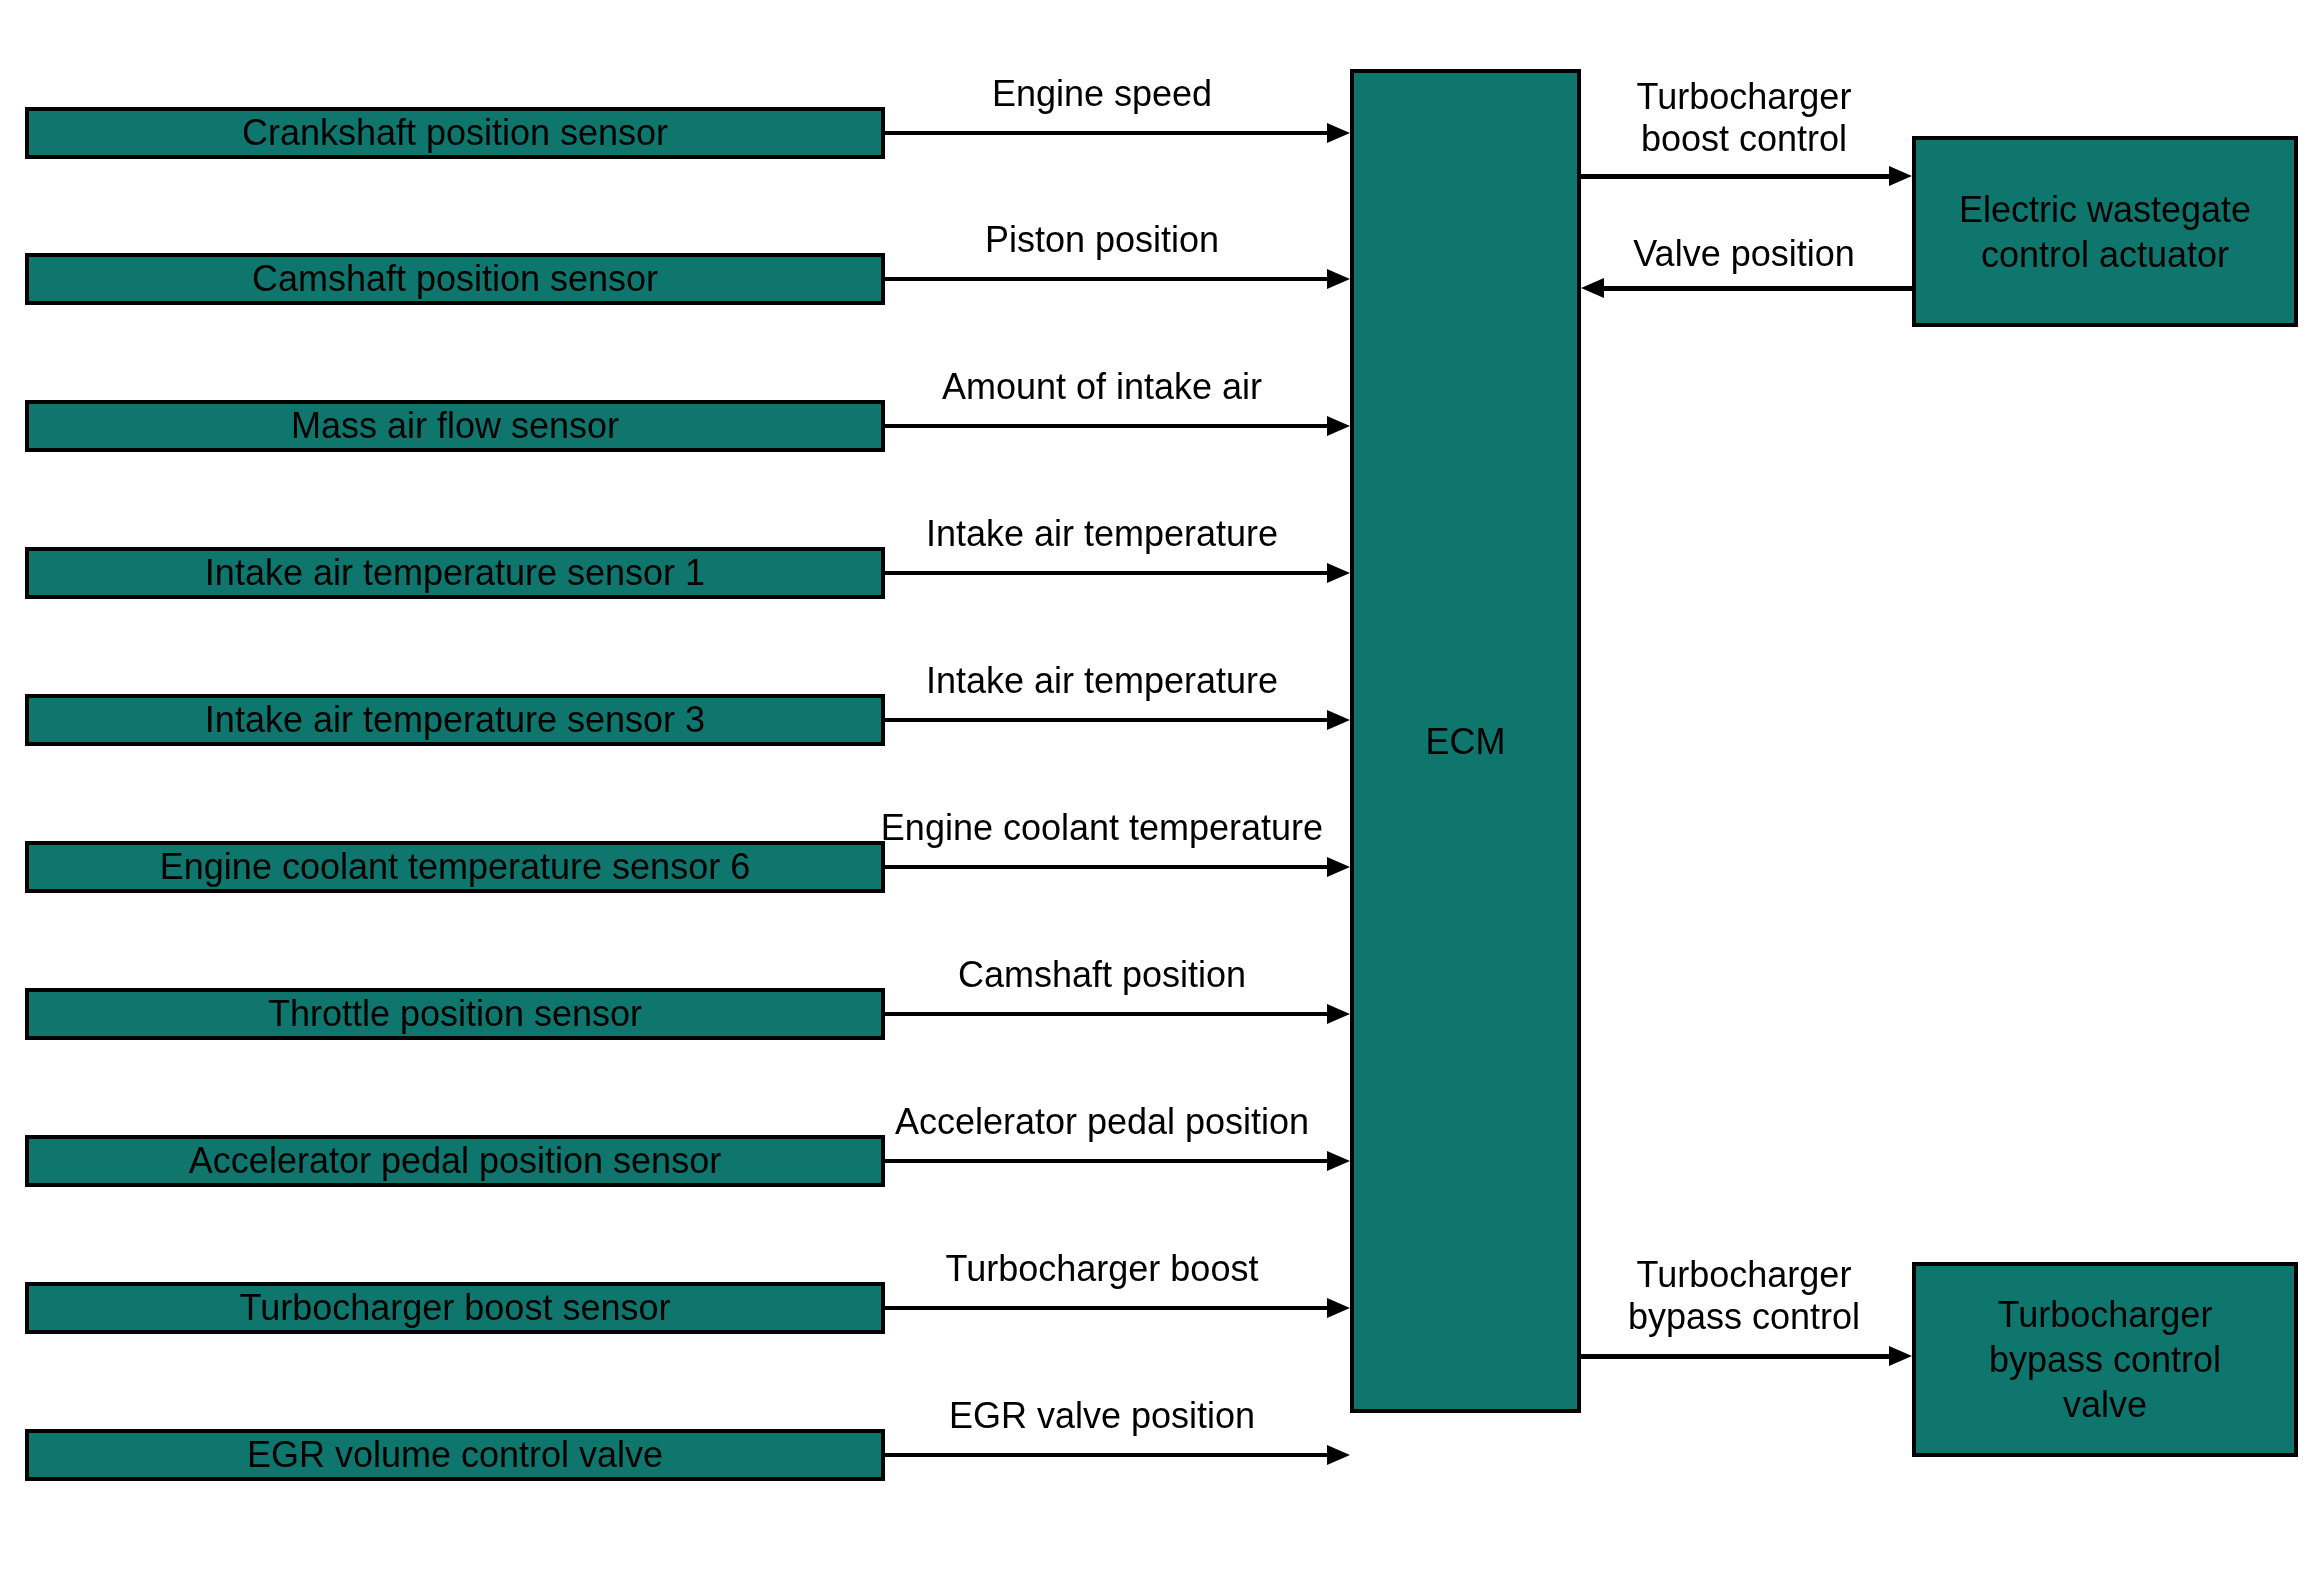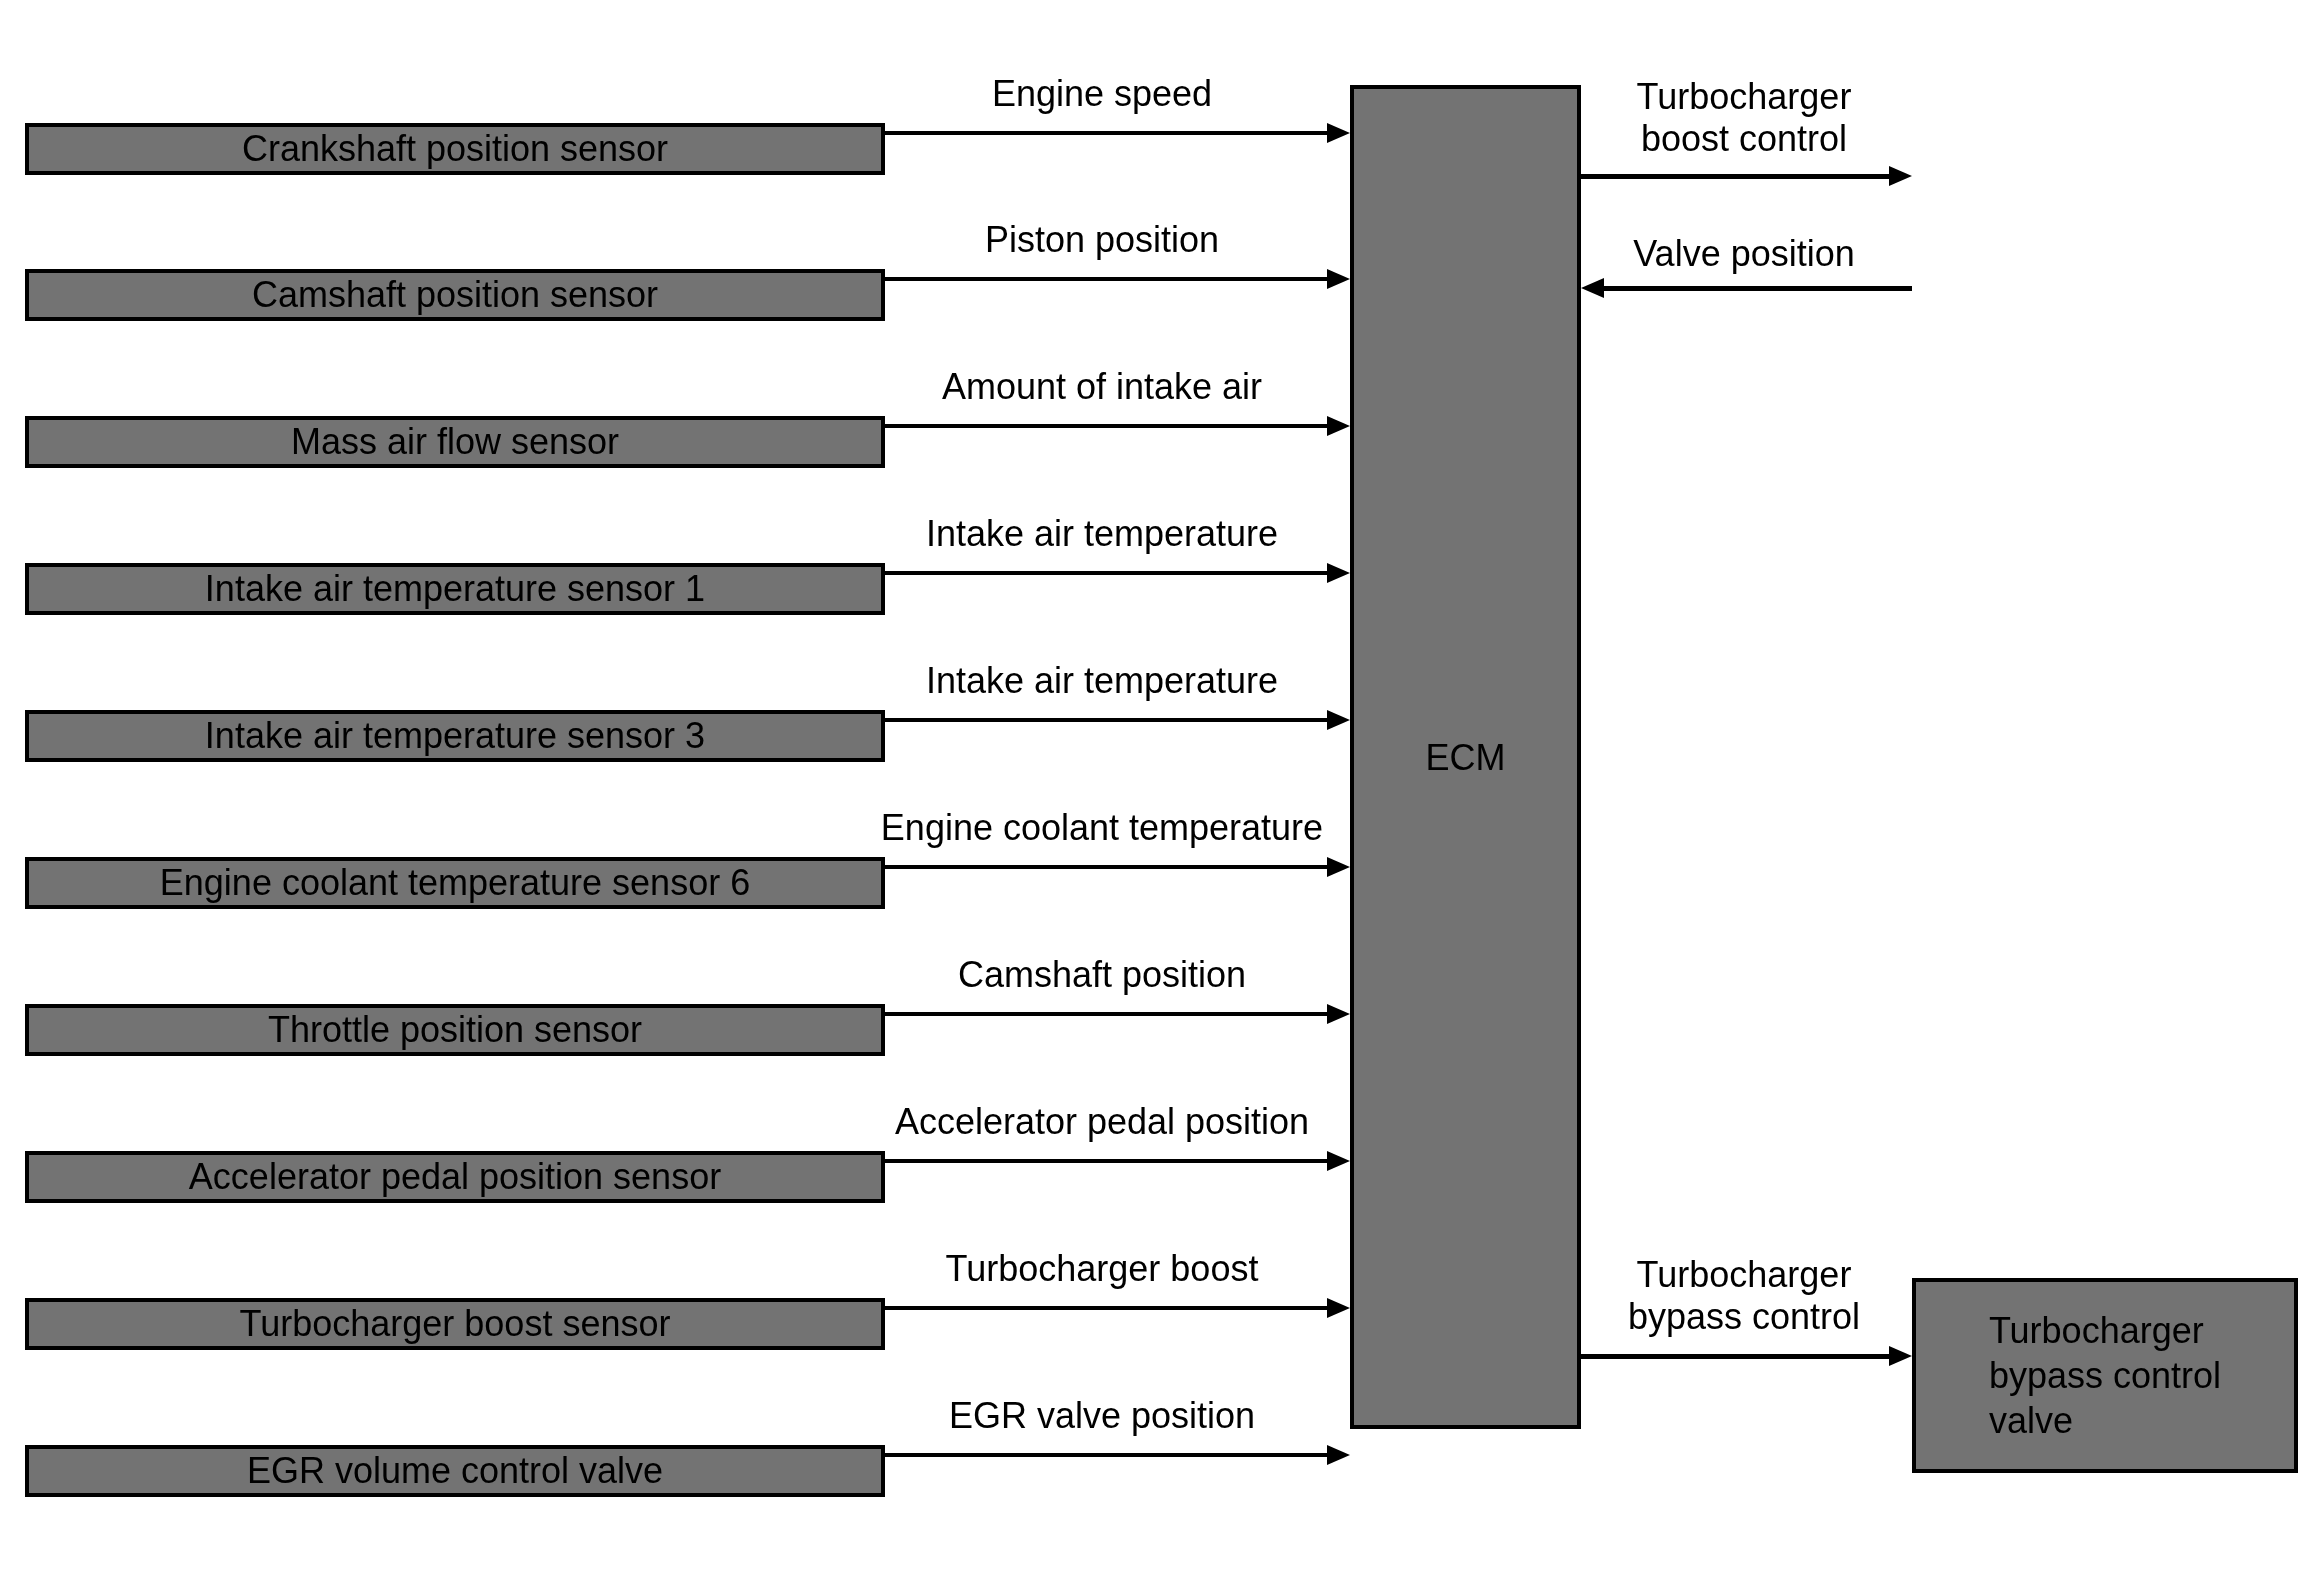--- a/index.html
+++ b/index.html
@@ -10,27 +10,27 @@
     background: #ffffff;
     font-family: "Liberation Sans", sans-serif;
     font-size: 36px;
     color: #000000;
     overflow: hidden;
   }
   .box {
     position: absolute;
     border: 4.6px solid #000000;
     box-sizing: border-box;
-    background: #737373;
+    background: #0f766e;
     display: flex;
     align-items: center;
     justify-content: center;
+    text-align: center;
     white-space: pre-line;
     line-height: 45px;
-    margin-top: 16px;
   }
   
   .sensor-box {
     left: 25px;
     width: 860px;
     height: 52px;
     top: calc(var(--cy) - 26px);
     line-height: 36px;
   }
   .in-line {
@@ -187,20 +187,22 @@
 
   <div class="out-label label-wastegate-cmd">Turbocharger
 boost control</div>
   <div class="hline line-boost"></div>
   <div class="head-right head-boost"></div>
 
   <div class="out-label label-valve-pos">Valve position</div>
   <div class="hline line-valve"></div>
   <div class="head-left head-valve"></div>
 
+  <div class="box box-wastegate">Electric wastegate
+control actuator</div>
 
   <div class="out-label label-bypass-cmd">Turbocharger
 bypass control</div>
   <div class="hline line-bypass"></div>
   <div class="head-right head-bypass"></div>
 
   <div class="box box-bypass">Turbocharger
 bypass control
 valve</div>
 

